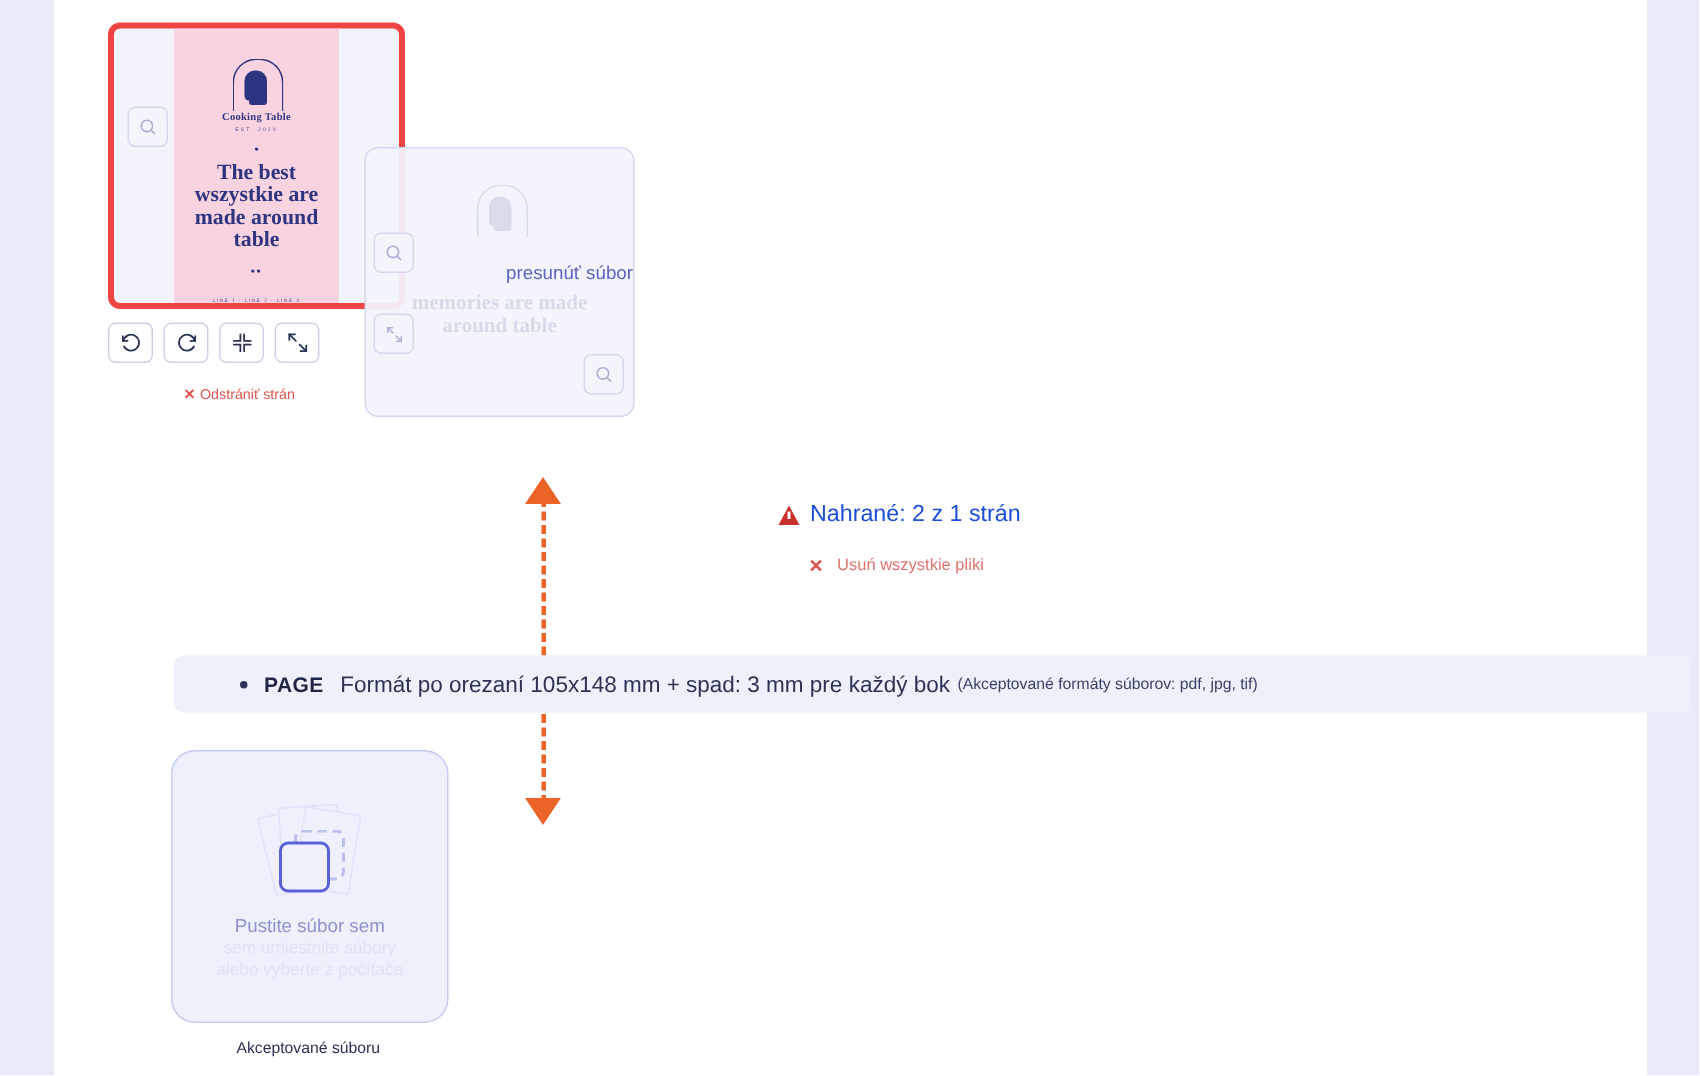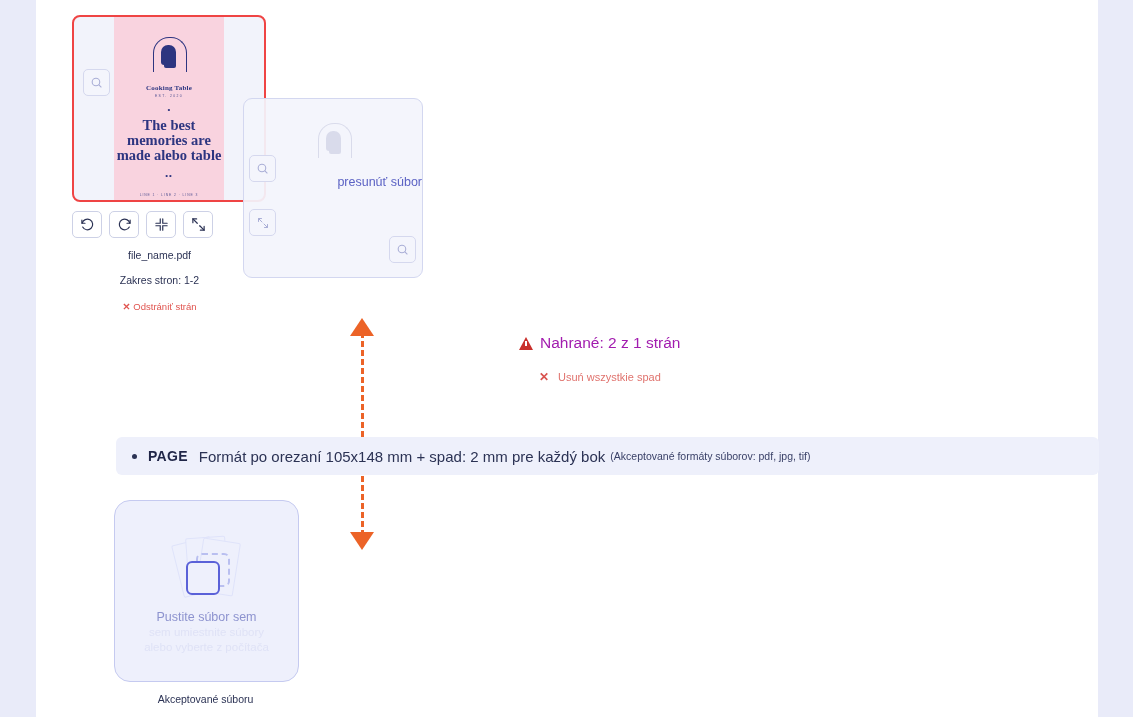--- a/index.html
+++ b/index.html
@@ -13,21 +13,21 @@
   .page-rail{position:absolute;top:0;bottom:0;width:36px;background:#e9ebf9;}
   .page-rail.left{left:0;}
   .page-rail.right{right:0;width:35px;}
 
   .canvas{position:absolute;left:36px;top:0;right:35px;bottom:0;background:#fff;}
 
   
   .file-block{position:absolute;left:36px;top:15px;width:200px;}
   .preview-card{
     position:relative;width:190px;height:183px;
-    border:2px solid #ef4444;border-radius:8px;
+    border:4px solid #ef4444;border-radius:8px;
     background:#f2f3fb;overflow:hidden;
   }
   .poster{
     position:absolute;left:40px;top:0;width:110px;height:100%;
     background:#f9d3df;
     display:flex;flex-direction:column;align-items:center;
   }
   .poster-logo{margin-top:20px;width:46px;height:46px;position:relative;}
   .poster-logo .arch{
     position:absolute;left:7px;top:0;width:32px;height:34px;
@@ -110,37 +110,37 @@
   }
   .tri{position:absolute;left:3px;width:0;height:0;
     border-left:12px solid transparent;border-right:12px solid transparent;}
   .tri.up{top:0;border-bottom:18px solid #ec6327;}
   .tri.down{bottom:0;border-top:18px solid #ec6327;}
 
   
   .warn{
     position:absolute;left:483px;top:334px;
     display:flex;align-items:center;gap:7px;
-    font-size:15.5px;color:#a21caf;
+    font-size:15.5px;color:#1d4ed8;
   }
   .warn-tri{width:0;height:0;border-left:7px solid transparent;
     border-right:7px solid transparent;border-bottom:13px solid #c9302c;position:relative;}
   .warn-tri::after{content:"";position:absolute;left:-1px;top:4px;width:2px;height:5px;background:#fff;}
   .clearall{
     position:absolute;left:503px;top:370px;
     display:flex;align-items:center;gap:9px;
     font-size:11px;color:#e0736e;cursor:pointer;
   }
   .clearall .x{font-weight:bold;font-size:12px;color:#d9534f;}
 
   
   .fmtbar{
     position:absolute;left:80px;top:437px;width:983px;height:38px;
     background:#eef0fb;border-radius:6px;
-    display:flex;align-items:center;
+    display:flex;align-items:center;padding-left:28px;
   }
   .fmt-bullet{width:5px;height:5px;border-radius:50%;background:#2b3254;margin:0 11px 0 16px;}
   .fmt-tag{font-weight:bold;font-size:14px;color:#1f2547;letter-spacing:.3px;}
   .fmt-main{font-size:15px;color:#2b3254;margin-left:11px;}
   .fmt-note{font-size:10.5px;color:#3a4168;margin-left:5px;}
 
   
   .dz-block{position:absolute;left:78px;top:500px;width:185px;}
   .dropzone{
     width:183px;height:180px;border:1px solid #c5caf0;border-radius:16px;
@@ -172,21 +172,21 @@
 
     <div class="preview-card">
       <div class="poster">
         <div class="poster-logo">
           <div class="arch"></div>
             <div class="fig"></div>
         </div>
         <div class="poster-brand">Cooking Table</div>
         <div class="poster-sub">EST. 2020</div>
         <div class="poster-dot">•</div>
-        <div class="poster-head">The best memories are made alebo table</div>
+        <div class="poster-head">The best wszystkie are made around table</div>
         <div class="poster-dots2">••</div>
         <div class="poster-foot">LINE 1 · LINE 2 · LINE 3</div>
       </div>
       <div class="chip" style="left:9px;top:52px;">
         <svg width="13" height="13" viewBox="0 0 24 24" fill="none" stroke="currentColor" stroke-width="2">
           <circle cx="11" cy="11" r="7"></circle>
             <line x1="16" y1="16" x2="21" y2="21"></line>
           </svg>
       </div>
     </div>
@@ -215,38 +215,35 @@
       <div class="tbtn">
         <svg width="15" height="15" viewBox="0 0 24 24" fill="none" stroke="currentColor" stroke-width="1.9" stroke-linecap="round">
           <path d="M9 3H3v6"></path>
             <path d="M15 21h6v-6"></path>
             <path d="M3 3l7 7"></path>
             <path d="M21 21l-7-7"></path>
           </svg>
       </div>
     </div>
 
-    <div class="fmeta">
-      <div>file_name.pdf</div>
-      <div class="range">Zakres stron: 1-2</div>
-    </div>
 
     <div class="fremove">
       <span class="x">✕</span><span>Odstrániť strán</span>
     </div>
   </div>
 
   <div class="ghost">
     <div class="ghost-poster">
       <div class="poster-logo">
         <div class="arch"></div>
           <div class="fig"></div>
       </div>
     </div>
     <div class="ghost-label">presunúť súbor</div>
+    <div class="ghost-head" style="position:absolute;left:18px;right:18px;top:96px;">memories are made around table</div>
     <div class="chip" style="left:5px;top:56px;">
       <svg width="13" height="13" viewBox="0 0 24 24" fill="none" stroke="currentColor" stroke-width="2">
           <circle cx="11" cy="11" r="7"></circle>
           <line x1="16" y1="16" x2="21" y2="21"></line>
         </svg>
     </div>
     <div class="chip" style="left:5px;top:110px;">
       <svg width="12" height="12" viewBox="0 0 24 24" fill="none" stroke="currentColor" stroke-width="2" stroke-linecap="round">
           <path d="M9 3H3v6"></path>
           <path d="M15 21h6v-6"></path>
@@ -268,27 +265,27 @@
     <div class="tri down"></div>
   </div>
 
   <div class="warn">
     <span class="warn-tri"></span>
     <span>Nahrané: 2 z 1 strán</span>
   </div>
 
   <div class="clearall">
     <span class="x">✕</span>
-    <span>Usuń wszystkie spad</span>
+    <span>Usuń wszystkie pliki</span>
   </div>
 
   <div class="fmtbar">
     <span class="fmt-bullet"></span>
     <span class="fmt-tag">PAGE</span>
-    <span class="fmt-main">Formát po orezaní 105x148 mm + spad: 2 mm pre každý bok</span>
+    <span class="fmt-main">Formát po orezaní 105x148 mm + spad: 3 mm pre každý bok</span>
     <span class="fmt-note">(Akceptované formáty súborov: pdf, jpg, tif)</span>
   </div>
 
   <div class="dz-block">
     <div class="dropzone">
       <div class="dz-icon">
         <div class="sheet s1"></div>
           <div class="sheet s2"></div>
           <div class="sheet s3"></div>
         <div class="dash-sq"></div>

